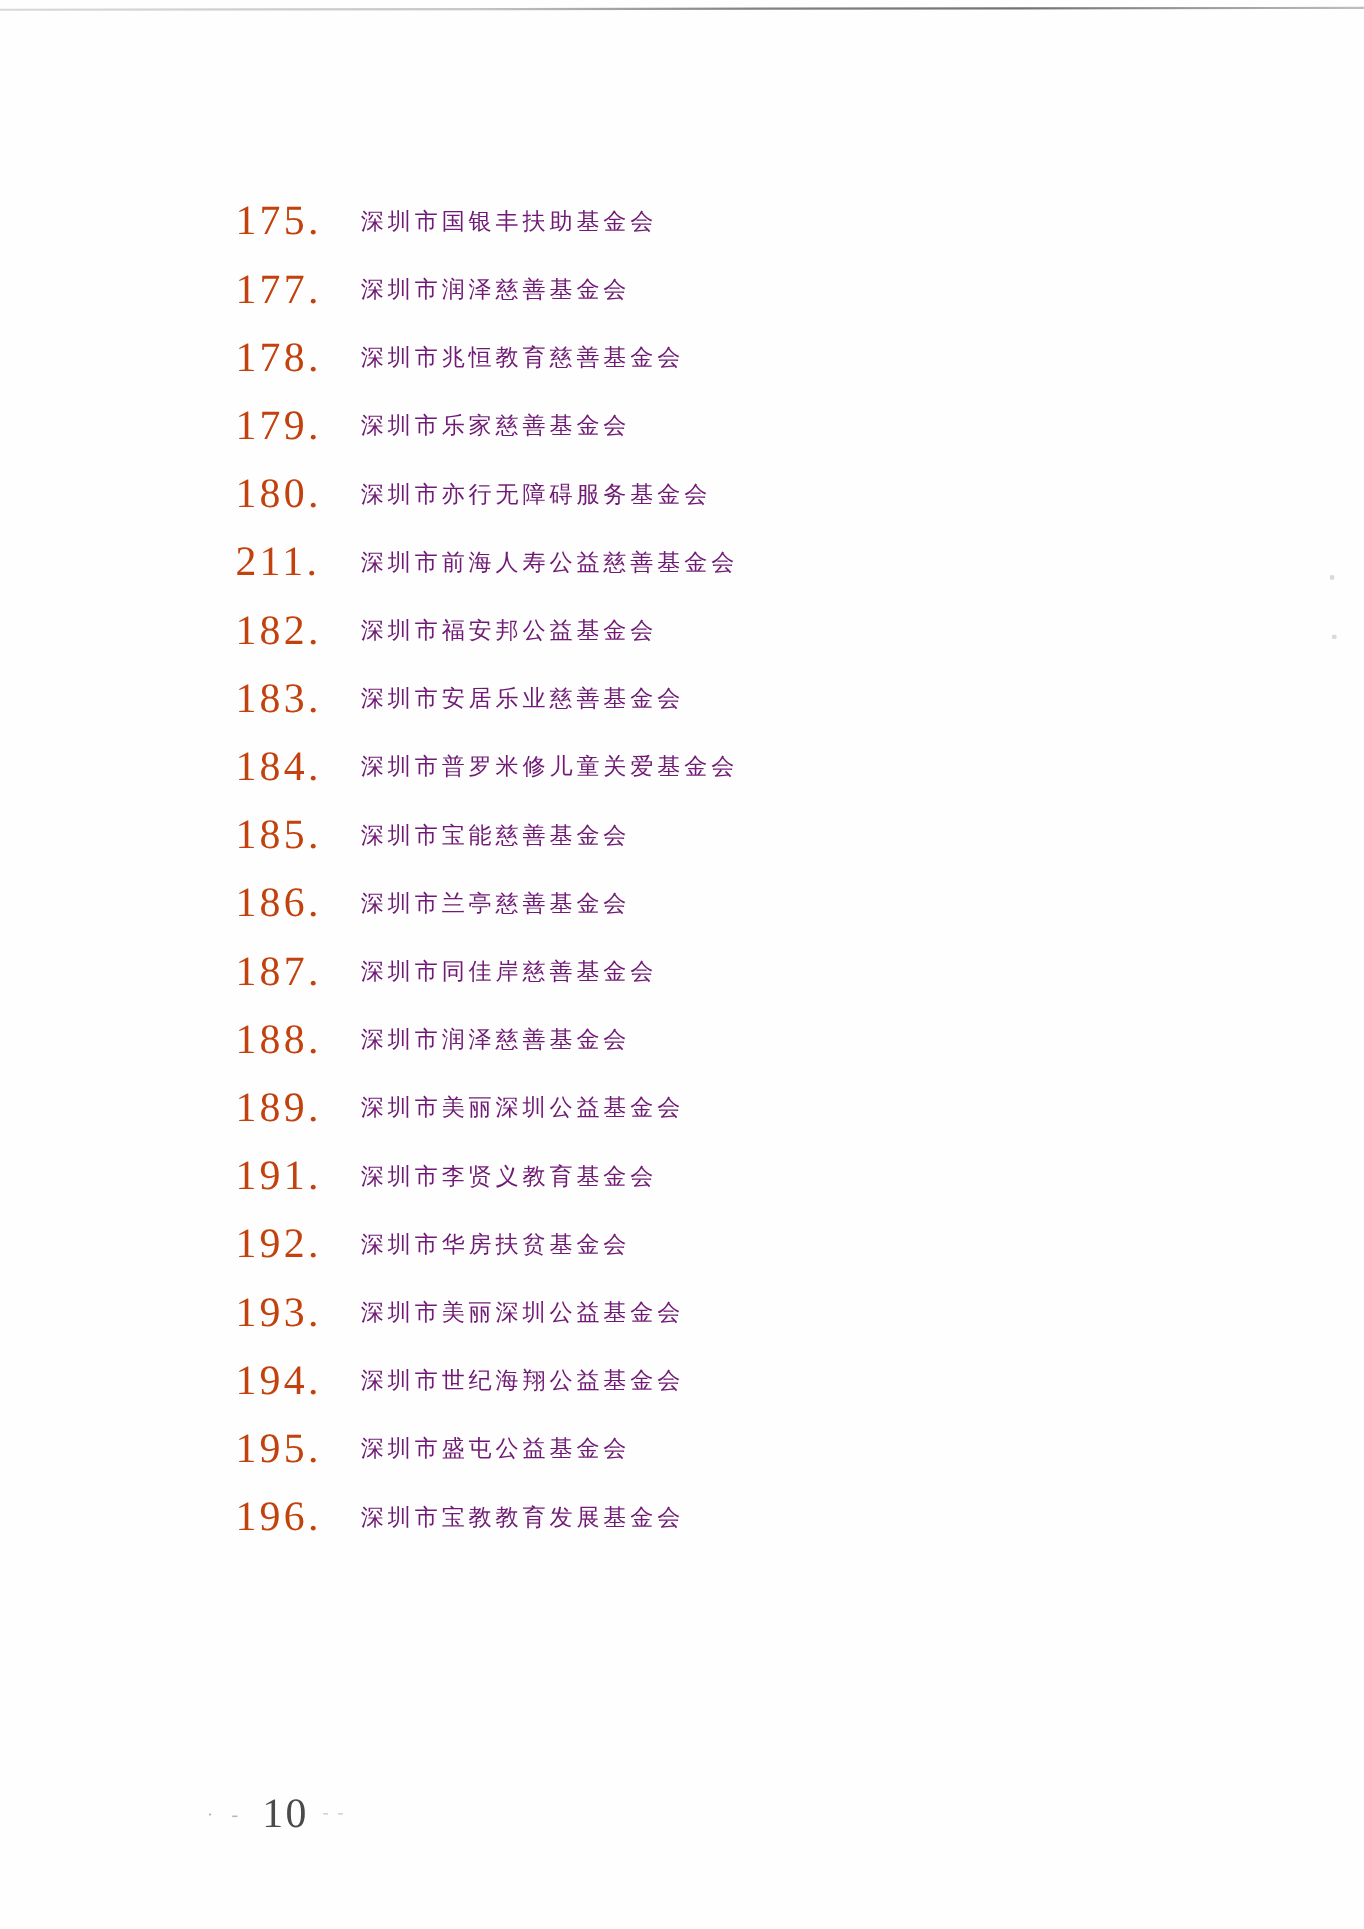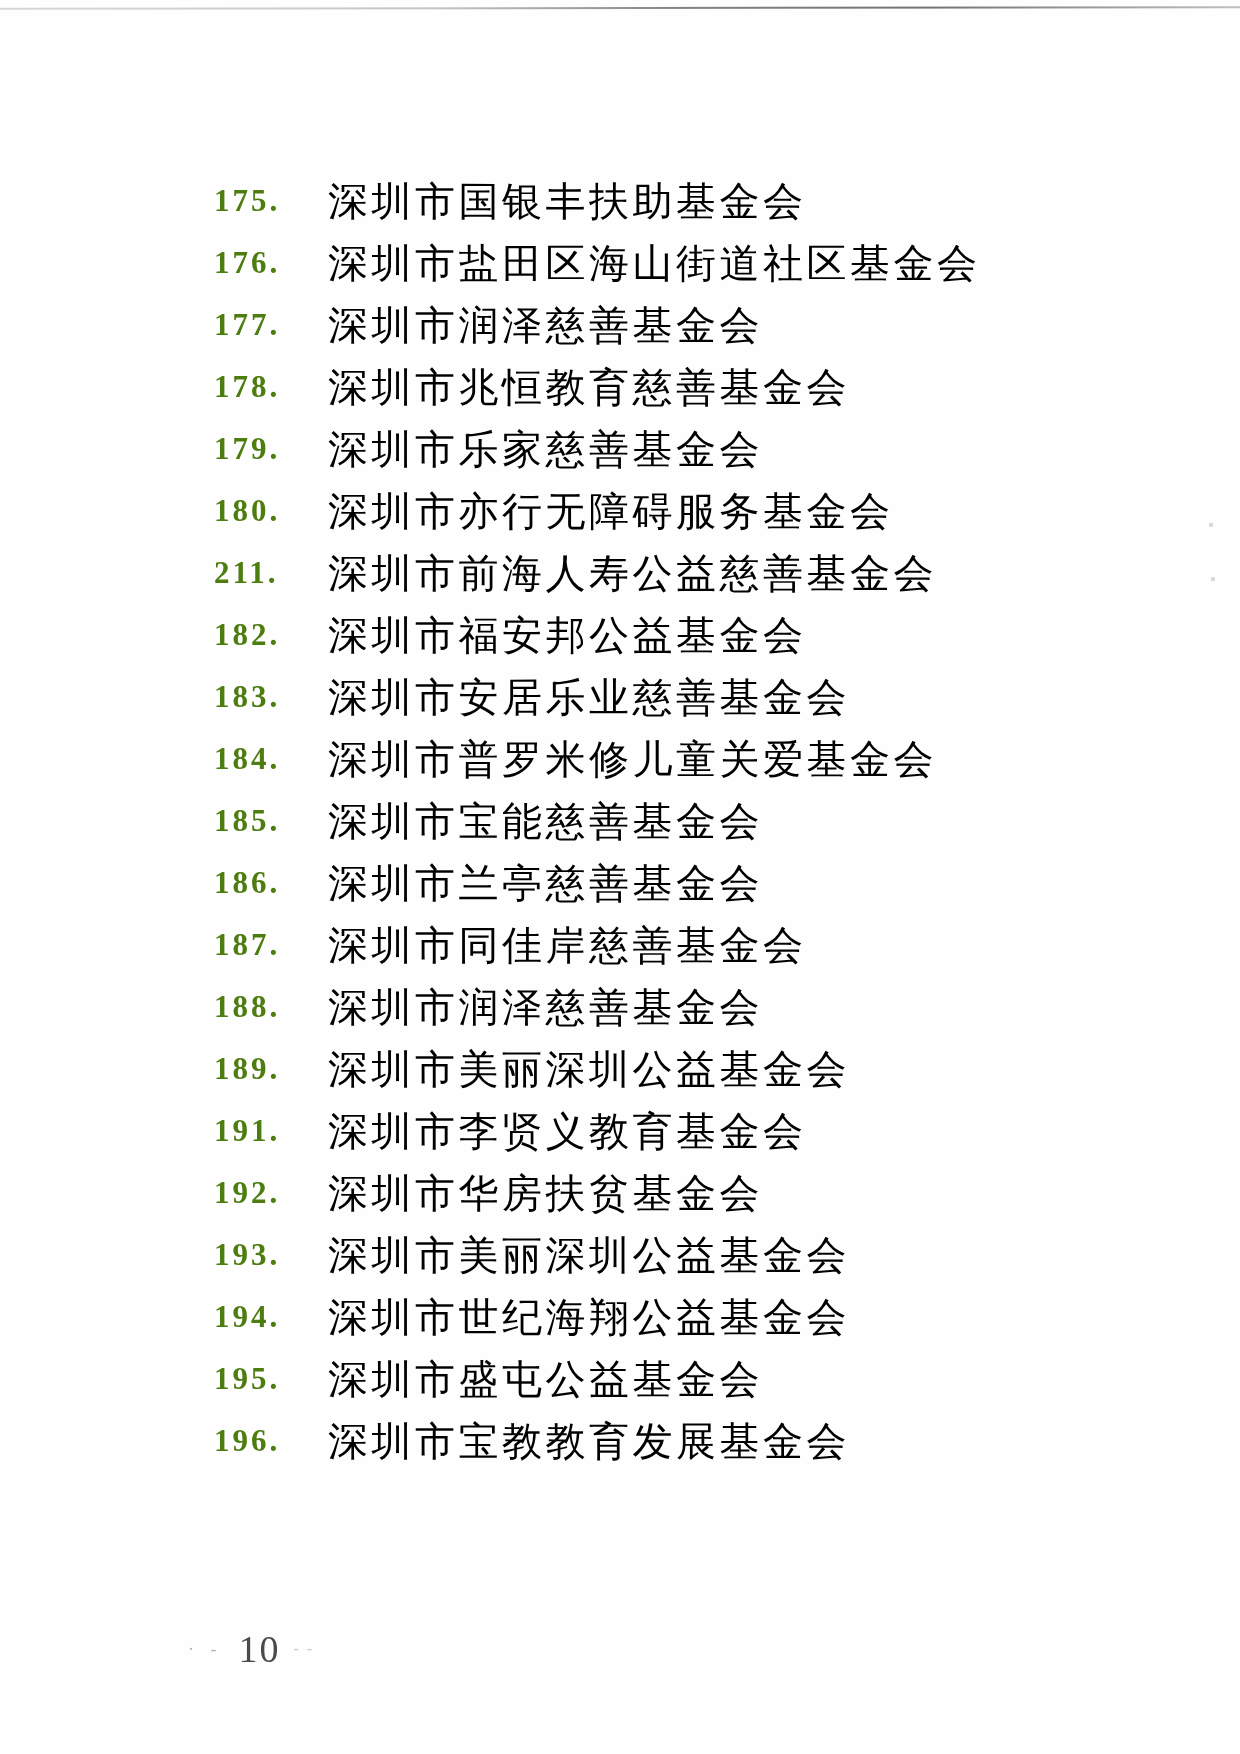--- a/index.html
+++ b/index.html
@@ -53,29 +53,28 @@
   .fund-list .row {
     height: 62px;
     display: flex;
     align-items: center;
     white-space: nowrap;
   }
   .fund-list .num {
     display: inline-block;
     width: 114px;
     flex: 0 0 114px;
-    font-size: 31px;
+    font-size: 38px;
     letter-spacing: 3px;
-    color: #4d7c0f;
-    font-weight: bold;
+    color: #c2410c;
   }
   .fund-list .name {
-    font-size: 40px;
+    font-size: 21px;
     letter-spacing: 3.5px;
-    color: #000000;
+    color: #701a75;
   }
 
   .footer {
     position: absolute;
     top: 1634px;
     left: 188px;
     display: flex;
     align-items: center;
     height: 30px;
   }
@@ -102,24 +101,20 @@
 <div class="page">
 
   <div class="scan-line"></div>
   <div class="speck s1"></div>
   <div class="speck s2"></div>
 
   <ol class="fund-list">
       <li class="row">
         <span class="num">175.</span>
         <span class="name">深圳市国银丰扶助基金会</span>
-      </li>
-      <li class="row">
-        <span class="num">176.</span>
-        <span class="name">深圳市盐田区海山街道社区基金会</span>
       </li>
       <li class="row">
         <span class="num">177.</span>
         <span class="name">深圳市润泽慈善基金会</span>
       </li>
       <li class="row">
         <span class="num">178.</span>
         <span class="name">深圳市兆恒教育慈善基金会</span>
       </li>
       <li class="row">

